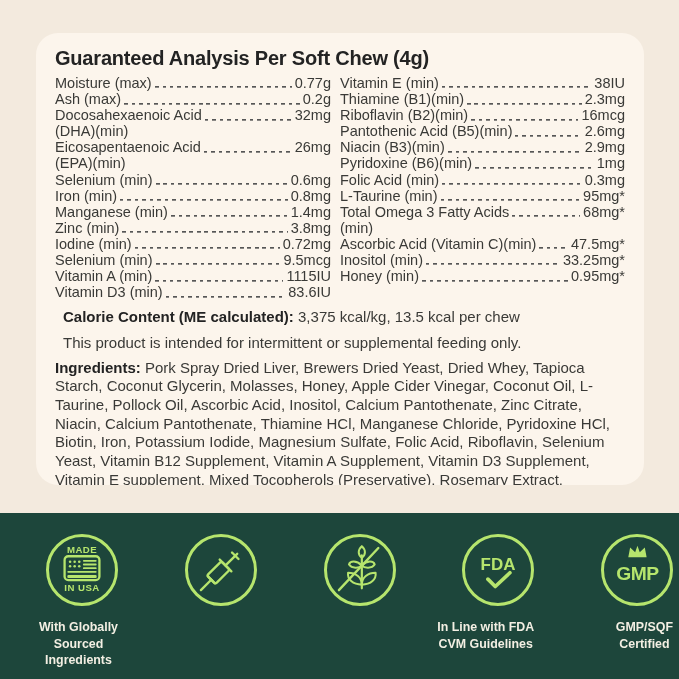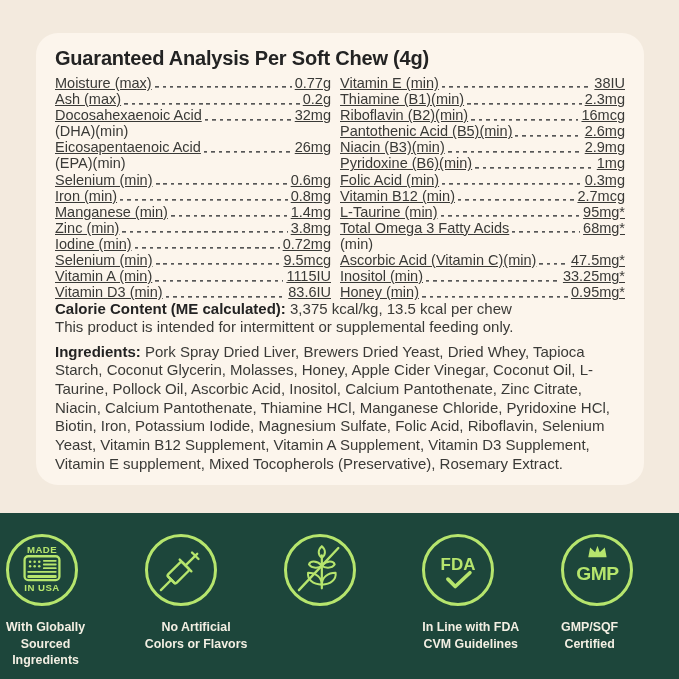--- a/index.html
+++ b/index.html
@@ -23,37 +23,37 @@
   }
   .card h1{
     margin:0 0 5px 0;font-size:20px;line-height:24px;color:var(--ink-dark);
     letter-spacing:-0.2px;font-weight:700;
   }
   .cols{display:flex;gap:9px;}
   .col{font-size:14.5px;line-height:16.1px;}
   .col-left{width:276px;flex:none;}
   .col-right{flex:1;min-width:0;}
   .rline{display:flex;align-items:baseline;}
-  .lbl,.val{white-space:nowrap;text-decoration:underline;}
+  .lbl,.val{white-space:nowrap;}
   .dots{
     flex:1;min-width:5px;margin:0 3px;align-self:stretch;
     background:repeating-linear-gradient(to right,#565656 0 3.5px,transparent 3.5px 7.5px) no-repeat 0 calc(100% - 3px)/100% 1.7px;
   }
   .footnote{margin:7px 0 6px 0;font-size:14.8px;line-height:17px;}
-  .calorie,.feeding{margin:0;font-size:15px;line-height:17.6px;}
+  .calorie,.feeding{margin:8px;font-size:15px;line-height:17.6px;}
   .calorie strong{color:var(--ink-dark);}
   .feeding{margin-bottom:7px;}
   .ingredients{margin:0;font-size:15px;line-height:18.7px;}
   .ingredients strong{color:var(--ink-dark);}
   .band{
     position:absolute;left:0;top:513px;width:679px;height:166px;
     background:var(--band);display:flex;justify-content:space-between;
     padding:0 6px;box-sizing:border-box;
   }
-  .badge{width:112px;display:flex;flex-direction:column;align-items:flex-start;padding-top:21px;box-sizing:border-box;}
+  .badge{width:112px;display:flex;flex-direction:column;align-items:flex-end;padding-top:21px;box-sizing:border-box;}
   .circle{
     width:66px;height:66px;border:3px solid var(--lime);border-radius:50%;
     display:flex;align-items:center;justify-content:center;flex:none;
   }
   .caption{
     margin-top:13px;font-size:12.4px;font-weight:700;color:var(--band-text);
     text-align:center;line-height:1.33;white-space:pre-line;
   }
   .icon{stroke:var(--lime);fill:none;stroke-width:2.5;stroke-linecap:round;stroke-linejoin:round;}
   .icon text{fill:var(--lime);stroke:none;font-family:"Liberation Sans",sans-serif;font-weight:700;text-anchor:middle;}
@@ -196,27 +196,20 @@
               <span class="lbl">Pyridoxine (B6)(min)</span>
               <span class="dots"></span>
               <span class="val">1mg</span>
             </div>
           </div>
           <div class="row">
             <div class="rline">
               <span class="lbl">Folic Acid (min)</span>
               <span class="dots"></span>
               <span class="val">0.3mg</span>
-            </div>
-          </div>
-          <div class="row">
-            <div class="rline">
-              <span class="lbl">Vitamin B12 (min)</span>
-              <span class="dots"></span>
-              <span class="val">2.7mcg</span>
             </div>
           </div>
           <div class="row">
             <div class="rline">
               <span class="lbl">L-Taurine (min)</span>
               <span class="dots"></span>
               <span class="val">95mg*</span>
             </div>
           </div>
           <div class="row">
@@ -287,22 +280,20 @@
           <g transform="rotate(-45 36 36)" stroke-width="2.6">
             <line x1="5" y1="36" x2="21" y2="36"></line>
             <line x1="21" y1="30.5" x2="21" y2="41.5"></line>
             <rect x="21" y="29.5" width="22" height="13" rx="2"></rect>
             <line x1="43" y1="27" x2="43" y2="45"></line>
             <line x1="43" y1="36" x2="61" y2="36"></line>
             <line x1="58" y1="31" x2="58" y2="41"></line>
           </g>
         </svg>
       </div>
-      <div class="caption">No Artificial
-Colors or Flavors</div>
     </div>
 
     <div class="badge">
       <div class="circle">
         <svg class="icon" width="66" height="66" viewBox="0 0 72 72">
           <line x1="56" y1="12" x2="13" y2="58" stroke-width="2.6"></line>
           <line x1="38" y1="20" x2="38" y2="56" stroke-width="2.4"></line>
           <path d="M38,10 C42.5,14 42.5,19.5 38,22.5 C33.5,19.5 33.5,14 38,10 Z" stroke-width="2.2"></path>
           <path d="M38,31 C32,25 25,26 24,30 C27,34.5 35,34.5 38,31 Z" stroke-width="2.2"></path>
           <path d="M38,31 C44,25 51,26 52,30 C49,34.5 41,34.5 38,31 Z" stroke-width="2.2"></path>

